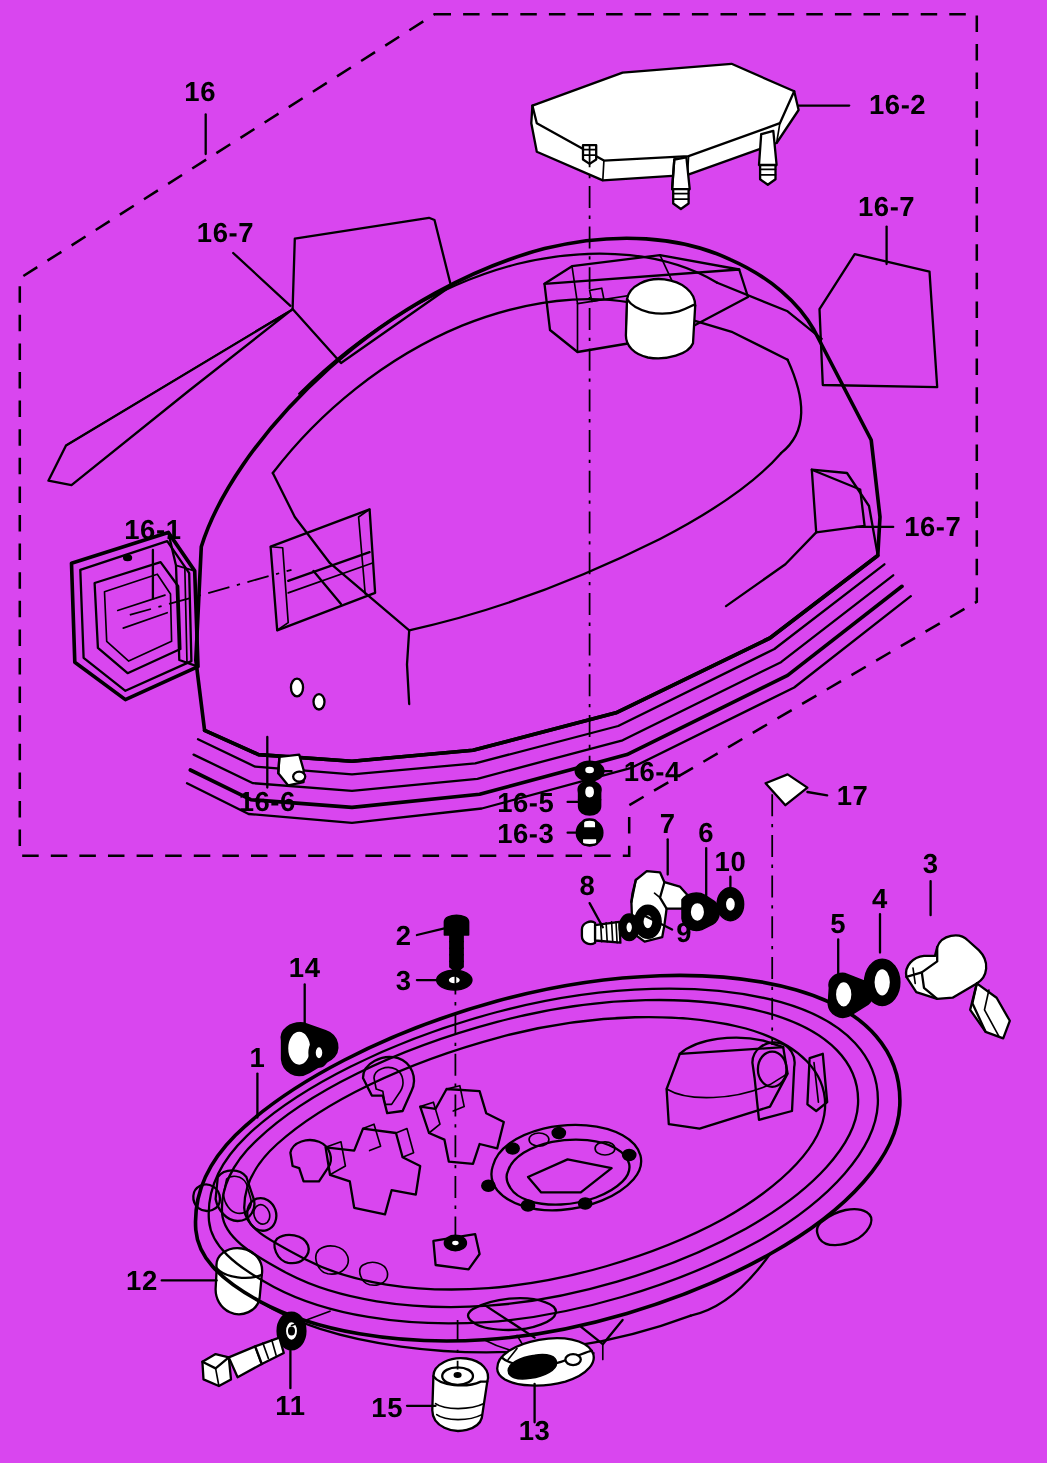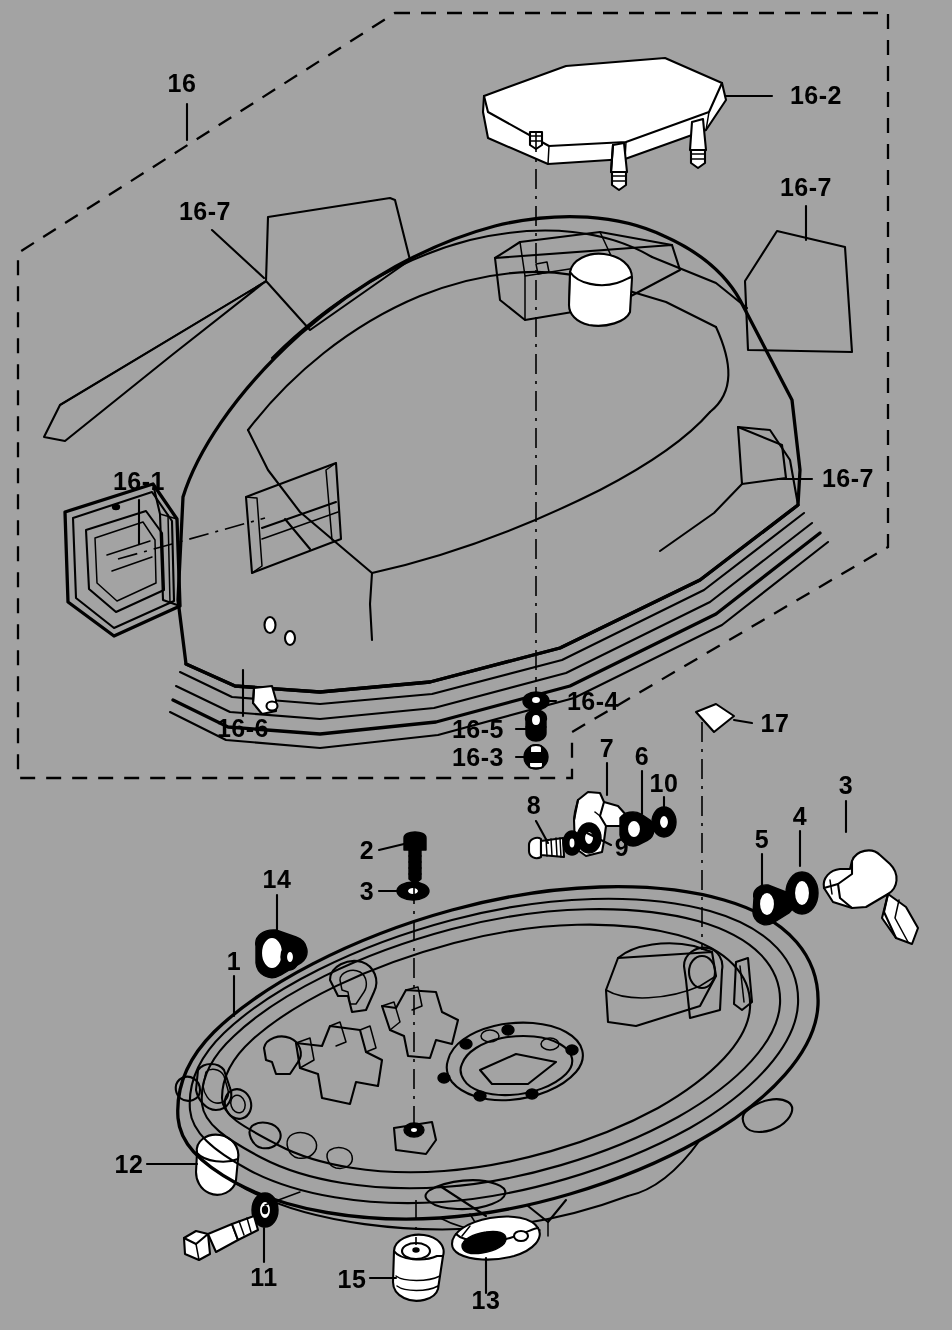--- a/index.html
+++ b/index.html
@@ -8,21 +8,21 @@
     padding: 0;
     background: #ffffff;
   }
   body {
     font-family: "Liberation Sans", sans-serif;
   }
   #sheet {
     position: relative;
     width: 952px;
     height: 1330px;
-    background: #a3a3a3;
+    background: #d946ef;
     overflow: hidden;
     text-align: right;
   }
   #sheet svg {
     position: absolute;
     top: 0;
     left: 0;
     width: 952px;
     height: 1330px;
   }

